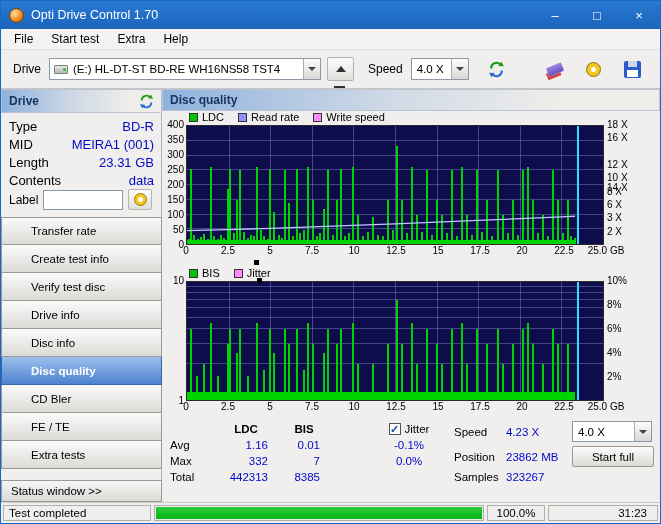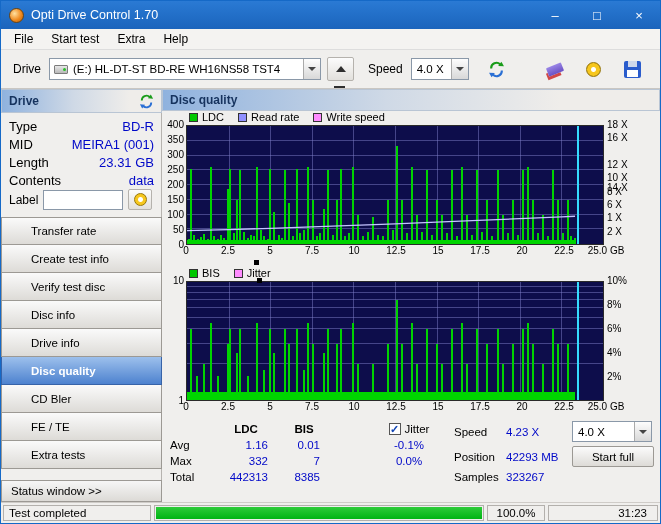--- a/index.html
+++ b/index.html
@@ -206,22 +206,22 @@
       <input class="label-input" value="" style="">
       <span class="mini-btn">
           <span class="disc-glyph" style="width:13px;height:13px"></span>
         </span>
     </div>
 
     <div class="nav">
       <div class="navbtn">Transfer rate</div>
       <div class="navbtn">Create test info</div>
       <div class="navbtn">Verify test disc</div>
+      <div class="navbtn">Drive info</div>
       <div class="navbtn">Disc info</div>
-      <div class="navbtn">Drive info</div>
       <div class="navbtn sel">Disc quality</div>
       <div class="navbtn">CD Bler</div>
       <div class="navbtn">FE / TE</div>
       <div class="navbtn">Extra tests</div>
     </div>
 
     <div class="status-btn">Status window &gt;&gt;</div>
   </div>
 
   <div class="main">
@@ -372,21 +372,21 @@
             <div class="cursor" style="left: 93.8%; background: rgb(53, 220, 255);"></div>
           </div>
         <div class="raxis" id="raxis1">
             <div class="ytick" style="top: calc(0% - 5px);">18 X</div>
             <div class="ytick" style="top: calc(11.1111% - 5px);">16 X</div>
             <div class="ytick" style="top: calc(22.2222% - 5px); margin-top: 36px;">14 X</div>
             <div class="ytick" style="top: calc(33.3333% - 5px);">12 X</div>
             <div class="ytick" style="top: calc(44.4444% - 5px);">10 X</div>
             <div class="ytick" style="top: calc(55.5556% - 5px);">8 X</div>
             <div class="ytick" style="top: calc(66.6667% - 5px);">6 X</div>
-            <div class="ytick" style="top: calc(77.7778% - 5px);">1 X</div>
+            <div class="ytick" style="top: calc(77.7778% - 5px);">3 X</div>
             <div class="ytick" style="top: calc(88.8889% - 5px);">2 X</div>
           </div>
       </div>
       <div class="xaxis" id="xaxis1">
           <div class="xtick" style="left: 0%;">0</div>
           <div class="xtick" style="left: 10%;">2.5</div>
           <div class="xtick" style="left: 20%;">5</div>
           <div class="xtick" style="left: 30%;">7.5</div>
           <div class="xtick" style="left: 40%;">10</div>
           <div class="xtick" style="left: 50%;">12.5</div>
@@ -543,21 +543,21 @@
 
       <div class="stats-right">
         <span class="r-lbl">Speed</span>
         <span class="r-val">4.23 X</span>
         <span class="combo small" style="width:80px">
           <span class="combo-text">4.0 X</span>
           <span class="combo-arrow"></span>
         </span>
 
         <span class="r-lbl">Position</span>
-        <span class="r-val">42293 MB</span>
+        <span class="r-val">23862 MB</span>
         <button class="btn">Start full</button>
 
         <span class="r-lbl">Samples</span>
         <span class="r-val">323267</span>
       </div>
     </div>
   </div>
 
   <div class="statusbar">
     <span class="sb-cell sb-status">Test completed</span>

